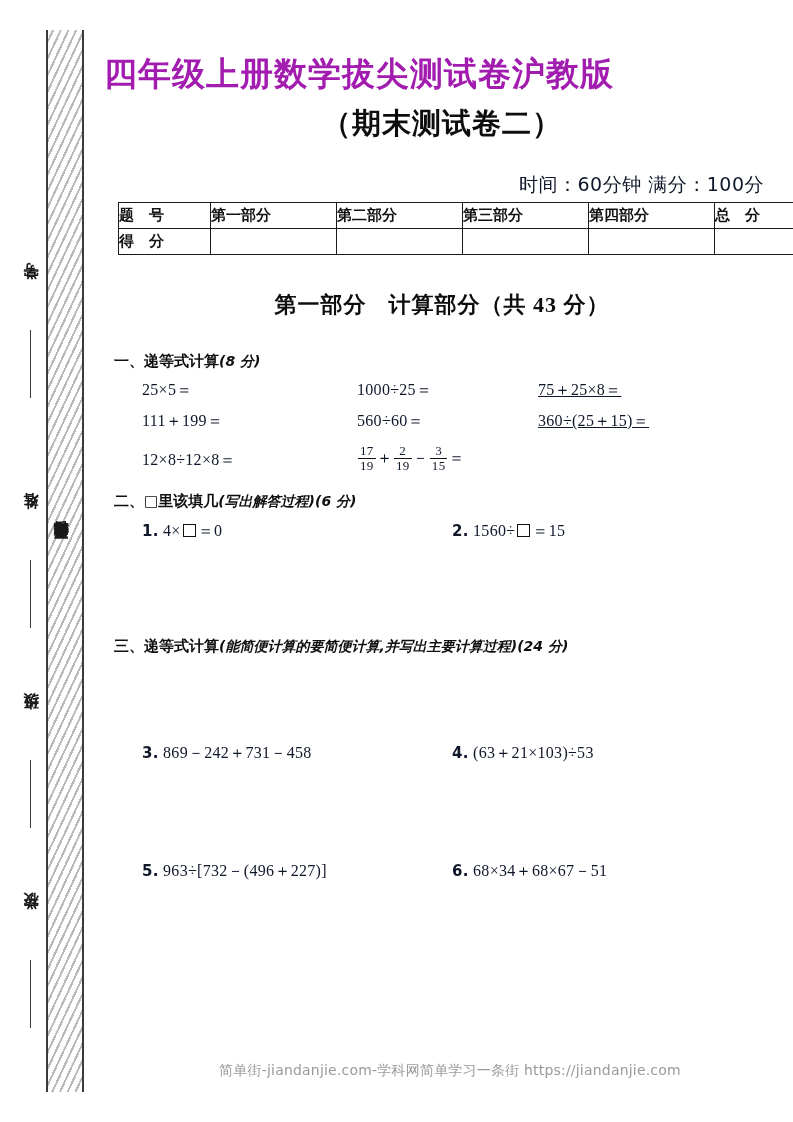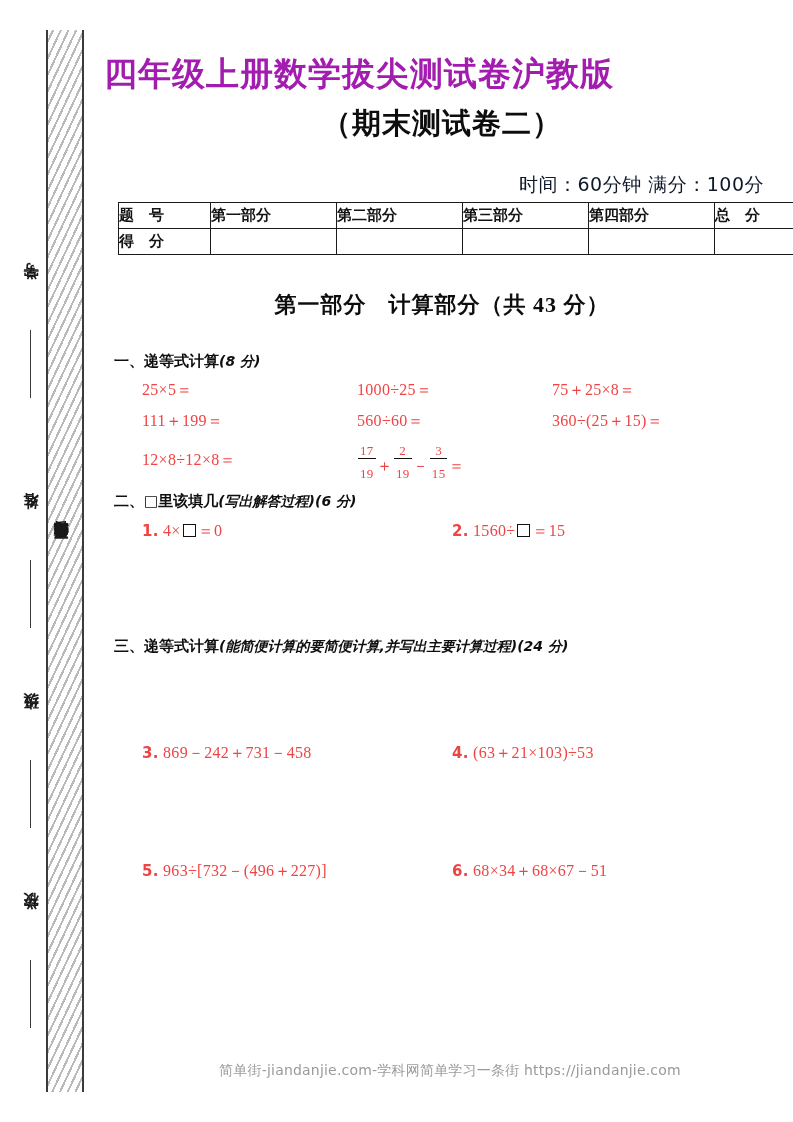--- a/index.html
+++ b/index.html
@@ -184,32 +184,32 @@
     font-style: italic;
   }
   .row {
     position: relative;
     height: 31px;
   }
   .cell {
     position: absolute;
     font-family: "Liberation Serif", "DejaVu Serif", serif;
     font-size: 16px;
-    color: #ef4444;
+    color: #0f172a;
     white-space: nowrap;
     letter-spacing: 0.3px;
   }
   .cell b, .idx {
     font-family: "DejaVu Sans", "Liberation Sans", sans-serif;
     font-weight: 700;
     font-size: 15px;
   }
   .col1 { left: 28px; }
   .col2 { left: 243px; }
-  .col3 { left: 438px; }
+  .col3 { left: 424px; text-decoration: underline; }
   .colB1 { left: 28px; }
   .colB2 { left: 338px; }
 
   .box {
     display: inline-block;
     width: 13px;
     height: 13px;
     border: 1.3px solid #111;
     vertical-align: -1px;
     margin: 0 2px;
@@ -220,21 +220,21 @@
     display: inline-block;
     vertical-align: middle;
     text-align: center;
     font-size: 13px;
     line-height: 1.08;
     margin: 0 1px;
     position: relative;
     top: -1px;
   }
   .frac .num { display: block; padding: 0 2px; }
-  .frac .den { display: block; border-top: 1.2px solid #111; padding: 8px 2px; }
+  .frac .den { display: block; border-top: 1.2px solid #111; padding: 0 2px; }
 
   
   .watermark {
     position: absolute;
     left: 8px;
     top: 1062px;
     width: 676px;
     text-align: center;
     font-family: "DejaVu Sans", "Liberation Sans", sans-serif;
     font-size: 14px;

